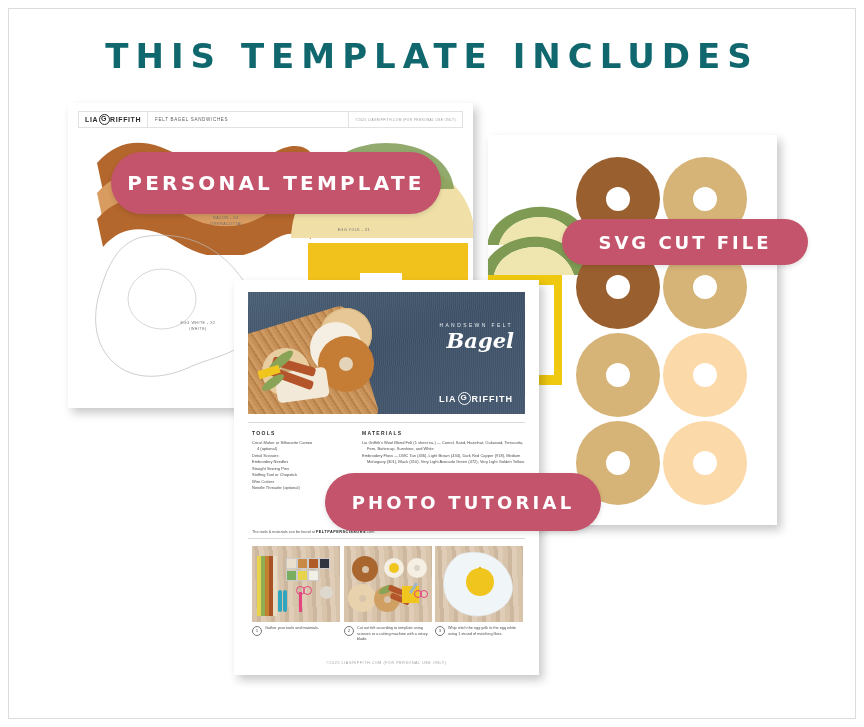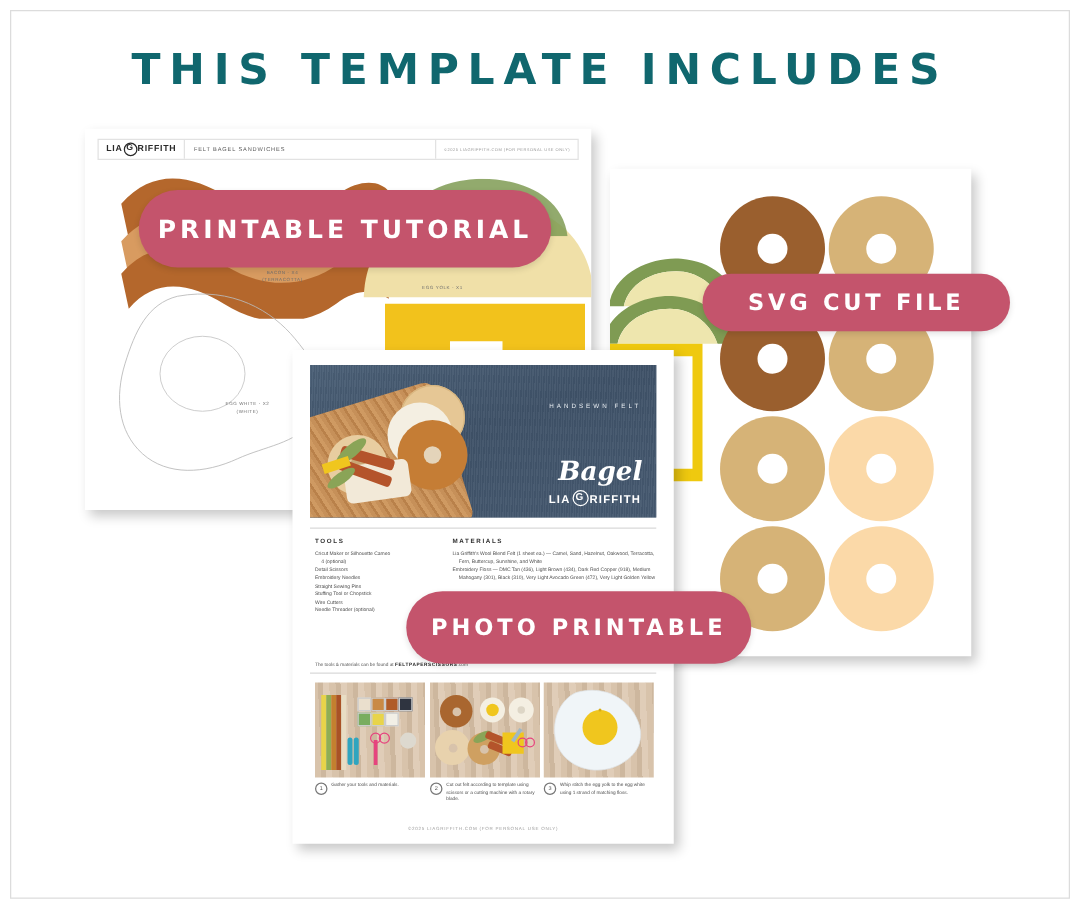--- a/index.html
+++ b/index.html
@@ -65,21 +65,21 @@
       #445a70;
     overflow:hidden;
   }
   .board{
     position:absolute;left:-10px;top:28px;width:128px;height:118px;
     background:repeating-linear-gradient(74deg,#c69059 0 3px,#b9814a 3px 5px,#cf9a62 5px 8px);
     border-radius:10px;transform:rotate(-17deg);
   }
   .hero-kicker{position:absolute;right:12px;top:30px;font-size:5px;letter-spacing:2.4px;color:#e9eef3;font-family:"Liberation Sans",sans-serif;}
   .hero-title{position:absolute;right:11px;top:38px;color:#fff;font-family:"DejaVu Serif",serif;
-              font-style:italic;font-weight:bold;font-size:21px;line-height:1.02;text-align:left;margin-top:36px;}
+              font-style:italic;font-weight:bold;font-size:21px;line-height:1.02;text-align:left;}
   .hero-logo{position:absolute;right:12px;bottom:9px;font-size:9px;font-weight:bold;letter-spacing:1px;color:#fff;display:flex;align-items:center;}
   .hero-logo .gcirc{display:inline-block;border:1.2px solid #fff;border-radius:50%;width:11px;height:11px;
                     line-height:10px;text-align:center;font-size:8px;margin:0 1px;}
 
   .hr-thin{position:absolute;left:14px;width:277px;height:1px;background:#d9d9d9;}
   .colhead{position:absolute;font-size:5px;font-weight:bold;letter-spacing:1.3px;color:#2f2f2f;}
   .coltext{position:absolute;font-size:4px;line-height:1.62;color:#4e4e4e;}
   .coltext .ind{padding-left:5px;display:block;}
   .footnote{position:absolute;left:18px;font-size:3.8px;color:#555;}
   .footnote b{color:#222;letter-spacing:.5px;}
@@ -339,15 +339,15 @@
     </div>
     <div class="step-cap">
       <div class="step-num">3</div>
       <div class="step-txt">Whip stitch the egg yolk to the egg white using 1 strand of matching floss.</div>
     </div>
   </div>
 
   <div class="sheet-footer">©2025 LIAGRIFFITH.COM (FOR PERSONAL USE ONLY)</div>
 </div>
 
-<div class="badge" id="badge-printable" style="background:#c4546c;">PRINTABLE TUTORIAL</div>
+<div class="badge" id="badge-printable" style="background:#c4546c;">PERSONAL TEMPLATE</div>
 <div class="badge" id="badge-svg" style="background:#c4546c;">SVG CUT FILE</div>
-<div class="badge" id="badge-photo" style="background:#c4546c;">PHOTO PRINTABLE</div>
+<div class="badge" id="badge-photo" style="background:#c4546c;">PHOTO TUTORIAL</div>
 
 </body></html>

